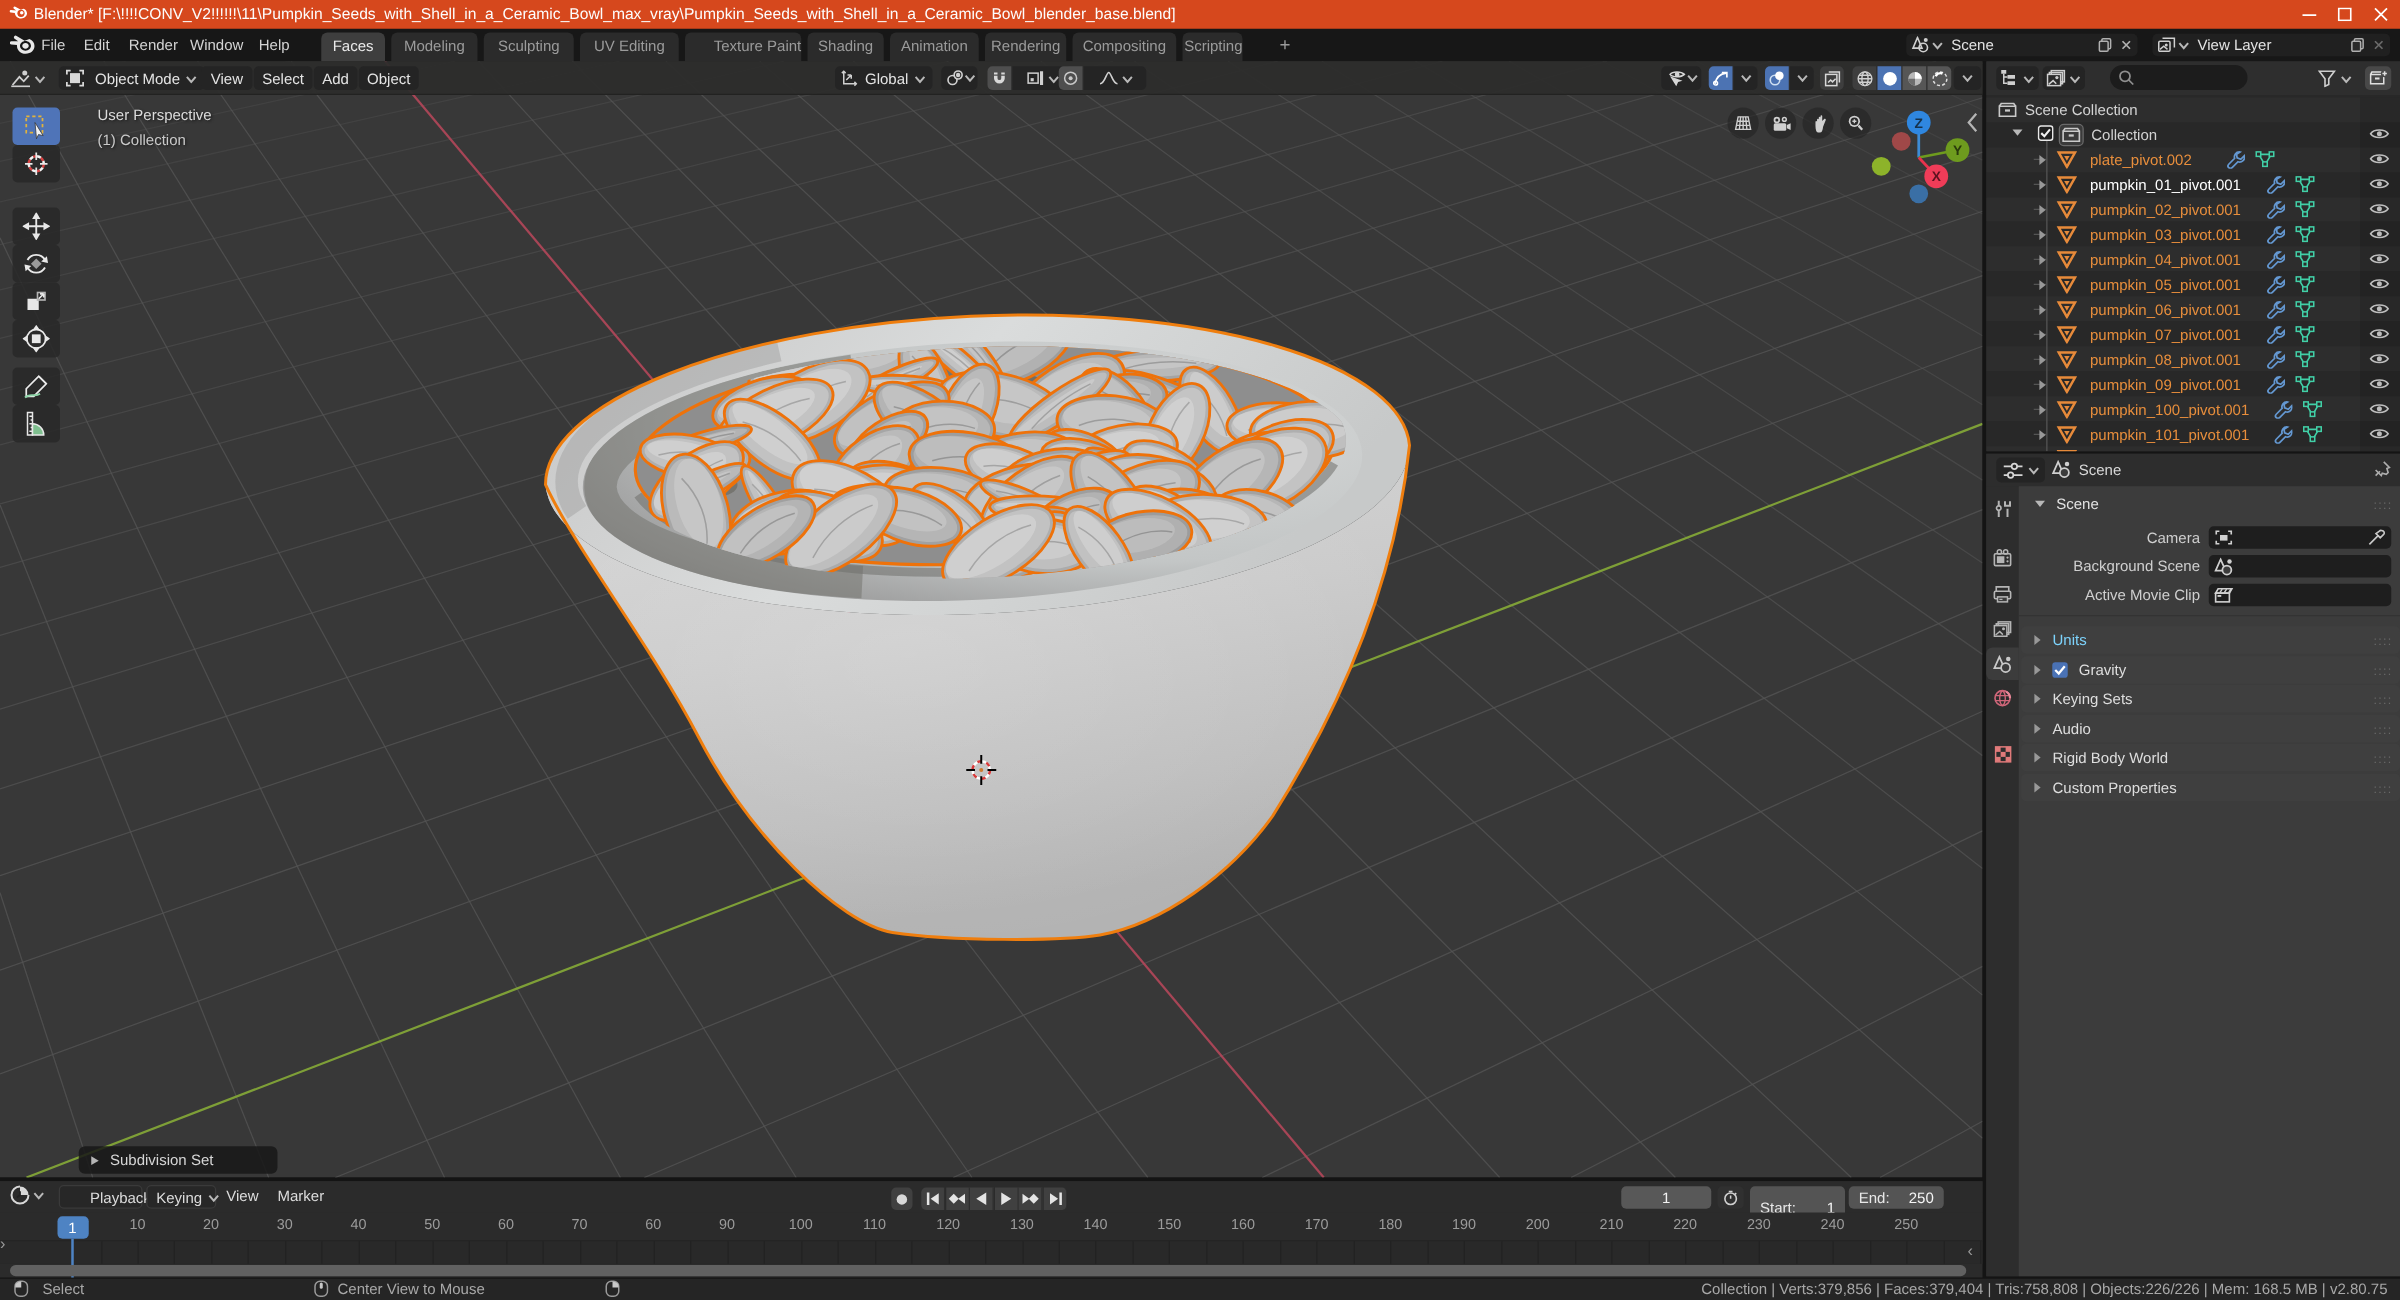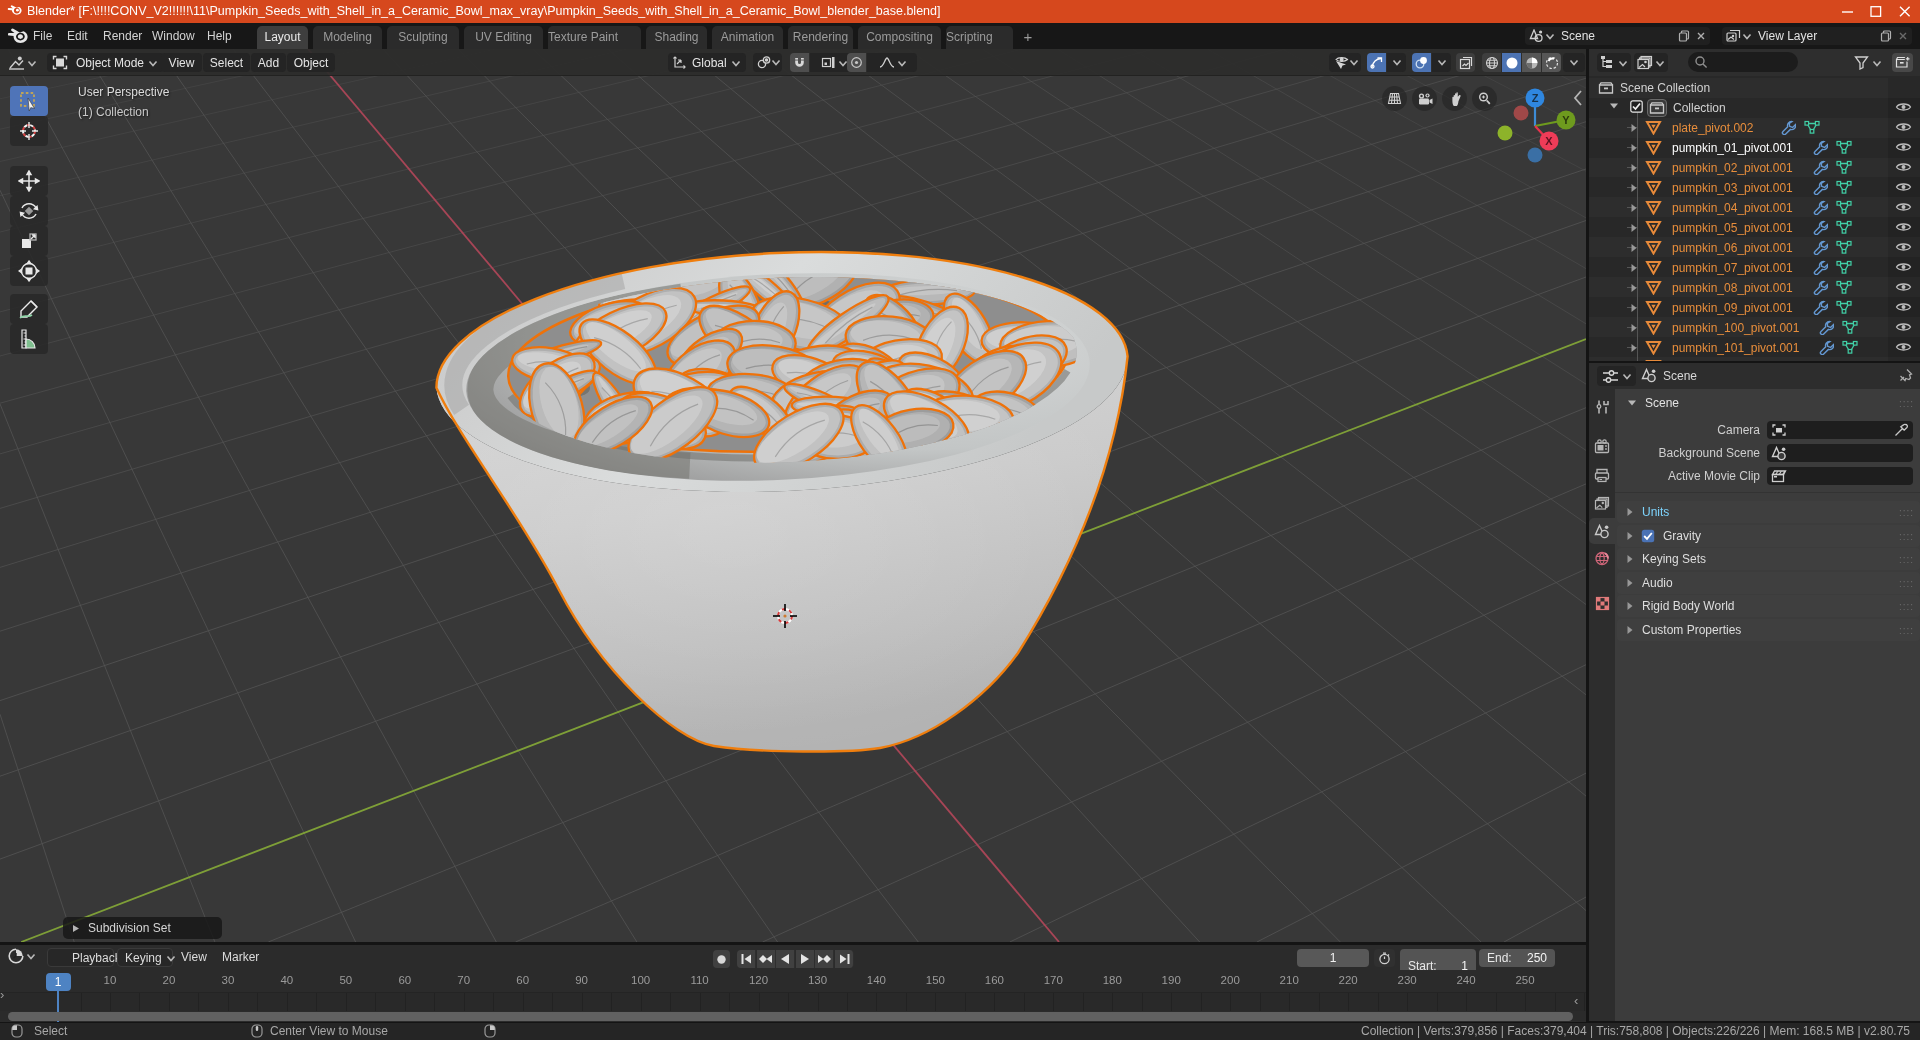--- a/index.html
+++ b/index.html
@@ -29,30 +29,30 @@
         <g fill="#e8e8e8">
           <path d="M11.7 4.6 L5.3 0.8 a1.3 1.3 0 0 0 -1.6 2.1 l2.8 2.1 L1.2 5 a1.3 1.3 0 0 0 -0.1 2.6 l4.5 0.4 C5.3 12 8.3 15 12.5 15 c4.2 0 7.1-2.9 7.1-6.2 0-2.4-1.6-4.6-4-5.6 z M12.4 12.5 c-2.4 0-4.4-1.7-4.4-3.9 0-2.1 2-3.9 4.4-3.9 2.4 0 4.4 1.7 4.4 3.9 0 2.1-2 3.9-4.4 3.9 z M12.4 6.3 c-1.4 0-2.6 1-2.6 2.3 0 1.3 1.2 2.3 2.6 2.3 1.4 0 2.6-1 2.6-2.3 0-1.3-1.2-2.3-2.6-2.3 z"></path>
         </g>
       </svg>
     </div>
  <div class="abs" style="left:33px;top:0;height:26px;line-height:26px;color:#d3d3d3">File</div>
     <div class="abs" style="left:67px;top:0;height:26px;line-height:26px;color:#d3d3d3">Edit</div>
     <div class="abs" style="left:103px;top:0;height:26px;line-height:26px;color:#d3d3d3">Render</div>
     <div class="abs" style="left:152px;top:0;height:26px;line-height:26px;color:#d3d3d3">Window</div>
     <div class="abs" style="left:207px;top:0;height:26px;line-height:26px;color:#d3d3d3">Help</div>
-    <div class="abs" style="left:257px;top:3px;width:51px;height:23px;line-height:23px;text-align:center;background:#3e3e3e;color:#eaeaea;border-radius:5px 5px 0 0">Layout</div>
+    <div class="abs" style="left:257px;top:3px;width:51px;height:23px;line-height:23px;text-align:center;background:#3e3e3e;color:#eaeaea;border-radius:5px 5px 0 0">Faces</div>
     <div class="abs" style="left:313px;top:3px;width:69px;height:23px;line-height:23px;text-align:center;background:#2b2b2b;color:#9b9b9b;border-radius:5px 5px 0 0">Modeling</div>
     <div class="abs" style="left:387px;top:3px;width:72px;height:23px;line-height:23px;text-align:center;background:#2b2b2b;color:#9b9b9b;border-radius:5px 5px 0 0">Sculpting</div>
     <div class="abs" style="left:464px;top:3px;width:79px;height:23px;line-height:23px;text-align:center;background:#2b2b2b;color:#9b9b9b;border-radius:5px 5px 0 0">UV Editing</div>
-    <div class="abs" style="left:548px;top:3px;width:93px;height:23px;line-height:23px;text-align:left;background:#2b2b2b;color:#9b9b9b;border-radius:5px 5px 0 0">Texture Paint</div>
+    <div class="abs" style="left:548px;top:3px;width:93px;height:23px;line-height:23px;text-align:right;background:#2b2b2b;color:#9b9b9b;border-radius:5px 5px 0 0">Texture Paint</div>
     <div class="abs" style="left:646px;top:3px;width:61px;height:23px;line-height:23px;text-align:center;background:#2b2b2b;color:#9b9b9b;border-radius:5px 5px 0 0">Shading</div>
     <div class="abs" style="left:712px;top:3px;width:71px;height:23px;line-height:23px;text-align:center;background:#2b2b2b;color:#9b9b9b;border-radius:5px 5px 0 0">Animation</div>
     <div class="abs" style="left:788px;top:3px;width:65px;height:23px;line-height:23px;text-align:center;background:#2b2b2b;color:#9b9b9b;border-radius:5px 5px 0 0">Rendering</div>
     <div class="abs" style="left:858px;top:3px;width:83px;height:23px;line-height:23px;text-align:center;background:#2b2b2b;color:#9b9b9b;border-radius:5px 5px 0 0">Compositing</div>
-    <div class="abs" style="left:946px;top:3px;width:67px;height:23px;line-height:23px;text-align:left;background:#2b2b2b;color:#9b9b9b;border-radius:5px 5px 0 0">Scripting</div>
+    <div class="abs" style="left:946px;top:3px;width:48px;height:23px;line-height:23px;text-align:right;background:#2b2b2b;color:#9b9b9b;border-radius:5px 5px 0 0">Scripting</div>
     <div class="abs" style="left:1018px;top:3px;width:20px;height:23px;line-height:22px;text-align:center;color:#9b9b9b;font-size:15px">+</div>
  <div class="abs row" style="left:1525px;top:4px;width:185px;height:18px;background:#202020;border-radius:4px">
    <span class="ic" style="margin-left:4px">
         <svg width="15" height="14" viewBox="0 0 15 14">
           <path d="M5 1 L8.6 9.5 L1.4 9.5 Z" fill="none" stroke="#cfcfcf" stroke-width="1.3"></path>
           <circle cx="9.6" cy="9" r="3.4" fill="none" stroke="#cfcfcf" stroke-width="1.3"></circle>
           <circle cx="11.6" cy="3" r="1.6" fill="#cfcfcf"></circle>
         </svg>
       </span>
       <span style="margin-left:1px"><svg width="10" height="7" viewBox="0 0 10 7">

